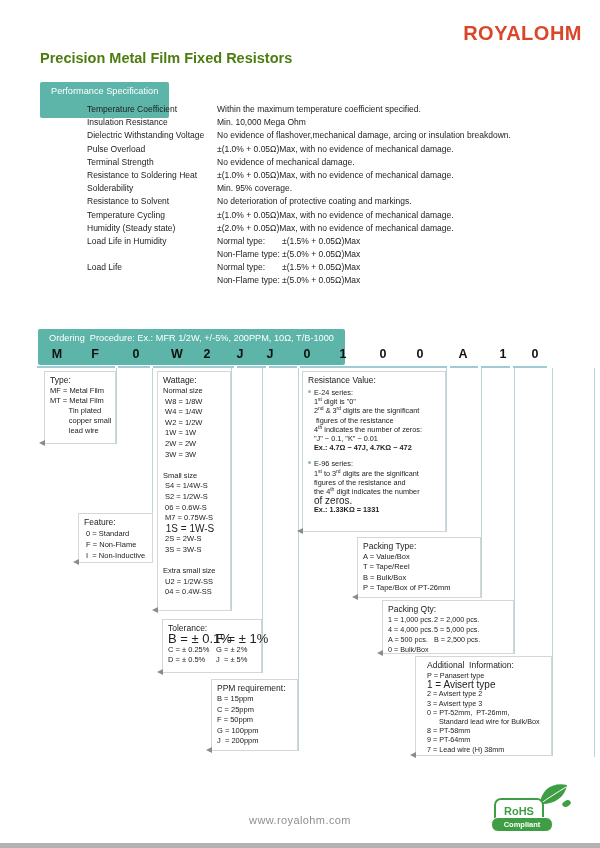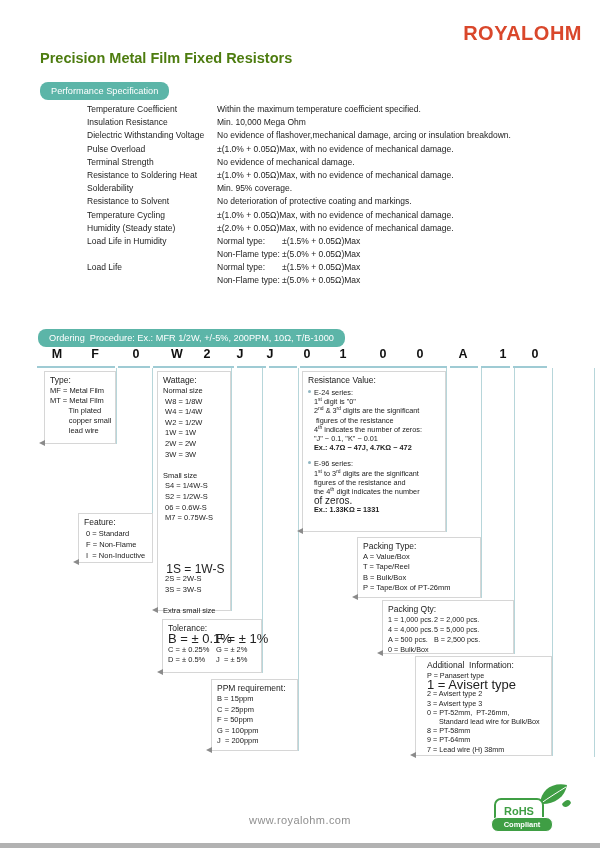--- a/index.html
+++ b/index.html
@@ -1,22 +1,22 @@
 <!DOCTYPE html>
 <html style="--accent: #5cb5a8; --brand-red: #d9472b; --rohs-green: #3f9e44; --line-teal: #9fcbd4;"><head>
 <meta charset="utf-8">
 <style>
   html,body{margin:0;padding:0;background:#fff;}
   #page{position:relative;width:600px;height:848px;background:#ffffff;overflow:hidden;
         font-family:"Liberation Sans",sans-serif;color:#1c1c1c;}
   #brand{position:absolute;top:22px;right:18px;font-size:20px;font-weight:bold;
          color:var(--brand-red,#d9472b);letter-spacing:.5px;}
   #title{position:absolute;top:50px;left:40px;font-size:14.5px;font-weight:bold;color:#4d7c0f;}
-  .pill{position:absolute;background:var(--accent,#5cb5a8);color:#fff;border-radius:8px;
-        font-size:9.2px;line-height:18px;height:18px;padding:0 11px;white-space:pre;}
+  .pill{position:absolute;background:var(--accent,#5cb5a8);color:#fff;border-radius:2px;
+        font-size:9.2px;line-height:18px;height:36px;padding:0 11px;white-space:pre;}
   #perf-pill{top:82px;left:40px;}
   #order-pill{top:329px;left:38px;}
   
   #spec{position:absolute;left:87px;top:103px;width:485px;}
   .spec-line{display:flex;height:13.2px;font-size:8.5px;line-height:13.2px;white-space:pre;}
   .spec-label{width:130px;flex:none;}
   .spec-k{width:65px;flex:none;}
   
   .code-char{position:absolute;top:347px;transform:translateX(-50%);font-size:12.5px;
              font-weight:bold;color:#111;}
@@ -133,21 +133,21 @@
         <div class="obox-line" style="font-size: 7.5px; line-height: 10.6px;"> W2 = 1/2W</div>
         <div class="obox-line" style="font-size: 7.5px; line-height: 10.6px;"> 1W = 1W</div>
         <div class="obox-line" style="font-size: 7.5px; line-height: 10.6px;"> 2W = 2W</div>
         <div class="obox-line" style="font-size: 7.5px; line-height: 10.6px;"> 3W = 3W</div>
         <div class="obox-line" style="font-size: 7.5px; line-height: 10.6px;">&nbsp;</div>
         <div class="obox-line" style="font-size: 7.5px; line-height: 10.6px;">Small size</div>
         <div class="obox-line" style="font-size: 7.5px; line-height: 10.6px;"> S4 = 1/4W-S</div>
         <div class="obox-line" style="font-size: 7.5px; line-height: 10.6px;"> S2 = 1/2W-S</div>
         <div class="obox-line" style="font-size: 7.5px; line-height: 10.6px;"> 06 = 0.6W-S</div>
         <div class="obox-line" style="font-size: 7.5px; line-height: 10.6px;"> M7 = 0.75W-S</div>
-        <div class="obox-line" style="font-size: 12px; line-height: 10.6px; margin-top: 40px;"> 1S = 1W-S</div>
+        <div class="obox-line" style="font-size: 10px; line-height: 10.6px;"> 1S = 1W-S</div>
         <div class="obox-line" style="font-size: 7.5px; line-height: 10.6px;"> 2S = 2W-S</div>
         <div class="obox-line" style="font-size: 7.5px; line-height: 10.6px;"> 3S = 3W-S</div>
         <div class="obox-line" style="font-size: 7.5px; line-height: 10.6px;">&nbsp;</div>
         <div class="obox-line" style="font-size: 7.5px; line-height: 10.6px;">Extra small size</div>
         <div class="obox-line" style="font-size: 7.5px; line-height: 10.6px;"> U2 = 1/2W-SS</div>
         <div class="obox-line" style="font-size: 7.5px; line-height: 10.6px;"> 04 = 0.4W-SS</div>
         <div class="arrow-left"></div>
       </div>
       <div class="obox" style="left: 162px; top: 619px; width: 100px; height: 54px;">
         <div class="obox-title">Tolerance:</div>
@@ -194,21 +194,21 @@
         <div class="obox-title">Packing Qty:</div>
         <div class="pair-row obox-line" style="font-size: 7.2px; line-height: 10px;"><div class="pair-c1" style="width: 46px;">1 = 1,000 pcs.</div><div>2 = 2,000 pcs.</div></div>
         <div class="pair-row obox-line" style="font-size: 7.2px; line-height: 10px;"><div class="pair-c1" style="width: 46px;">4 = 4,000 pcs.</div><div>5 = 5,000 pcs.</div></div>
         <div class="pair-row obox-line" style="font-size: 7.2px; line-height: 10px;"><div class="pair-c1" style="width: 46px;">A = 500 pcs.</div><div>B = 2,500 pcs.</div></div>
         <div class="pair-row obox-line" style="font-size: 7.2px; line-height: 10px;"><div class="pair-c1" style="width: 46px;">0 = Bulk/Box</div><div></div></div>
         <div class="arrow-left"></div>
       </div>
       <div class="obox" style="left: 415px; top: 656px; width: 137px; height: 100px; padding-left: 11px;">
         <div class="obox-title">Additional  Information:</div>
         <div class="obox-line" style="font-size: 7.2px; line-height: 9.2px;">P = Panasert type</div>
-        <div class="obox-line" style="font-size: 13px; line-height: 9.2px;">1 = Avisert type</div>
+        <div class="obox-line" style="font-size: 10px; line-height: 9.2px;">1 = Avisert type</div>
         <div class="obox-line" style="font-size: 7.2px; line-height: 9.2px;">2 = Avisert type 2</div>
         <div class="obox-line" style="font-size: 7.2px; line-height: 9.2px;">3 = Avisert type 3</div>
         <div class="obox-line" style="font-size: 7.2px; line-height: 9.2px;">0 = PT-52mm,  PT-26mm,</div>
         <div class="obox-line" style="font-size: 7.2px; line-height: 9.2px;">      Standard lead wire for Bulk/Box</div>
         <div class="obox-line" style="font-size: 7.2px; line-height: 9.2px;">8 = PT-58mm</div>
         <div class="obox-line" style="font-size: 7.2px; line-height: 9.2px;">9 = PT-64mm</div>
         <div class="obox-line" style="font-size: 7.2px; line-height: 9.2px;">7 = Lead wire (H) 38mm</div>
         <div class="arrow-left"></div>
       </div>
     </div>

